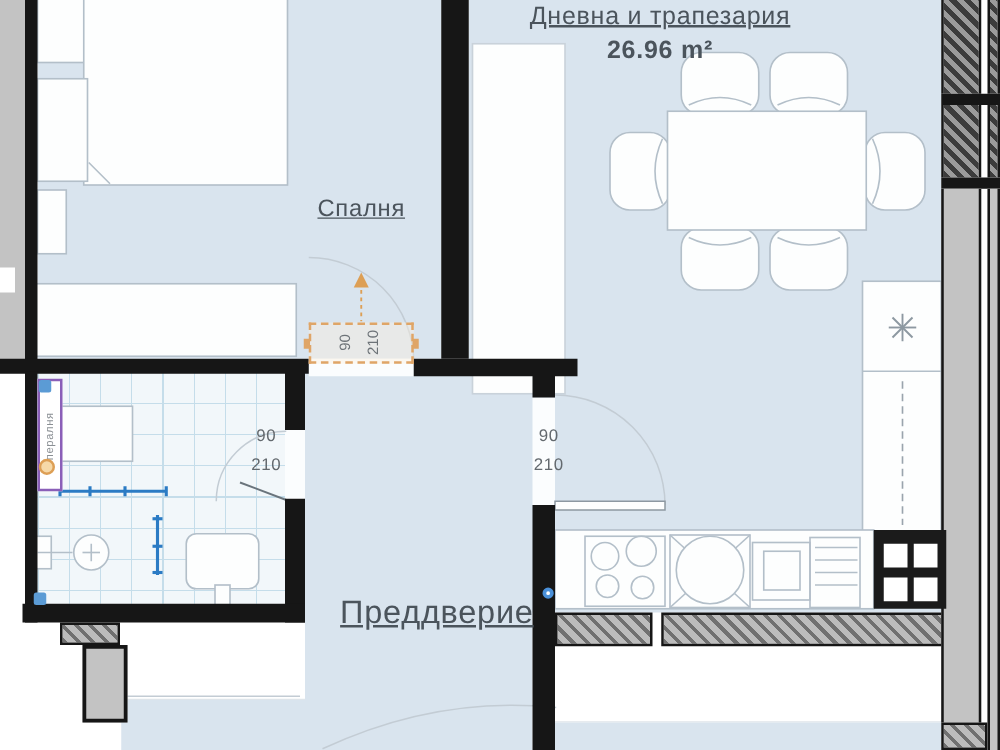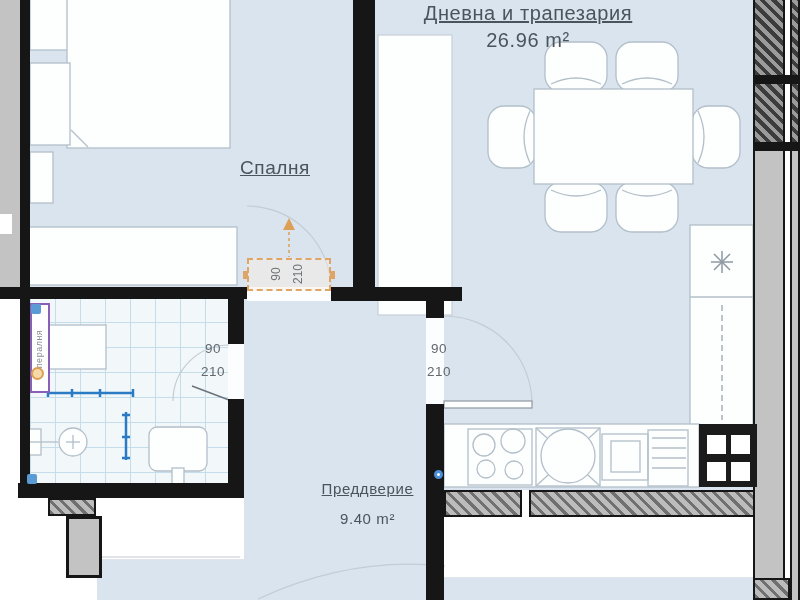--- a/index.html
+++ b/index.html
@@ -18,21 +18,21 @@
   .gwall{background:#c3c3c3;}
   .gwall.edged{border-left:2px solid #161616;border-right:2px solid #161616;}
   .hatchD{background:repeating-linear-gradient(45deg,#3c3c3c 0 4px,#9b9b9b 4px 8px);
           border-left:2px solid #161616;border-right:2px solid #161616;}
   .hatchL{background:repeating-linear-gradient(45deg,#707070 0 3px,#bcbcbc 3px 8px);
           border:2px solid #161616;}
   .whiteband{background:#ffffff;border-bottom:1px solid #dfe5ea;}
   
   .roomlbl{color:#4b545c;text-align:center;letter-spacing:.6px;z-index:40;}
   .roomlbl .nm{display:block;text-decoration:underline;}
-  .roomlbl .ar{display:block;}
+  .roomlbl .ar{display:block;font-weight:bold;}
   .dims{color:#63696e;text-align:center;font-size:13.5px;line-height:23px;
         letter-spacing:.5px;z-index:40;}
   .dims span{display:block;}
   .rotlbl{position:absolute;color:#6d7378;font-size:12px;text-align:center;
           transform:rotate(-90deg);transform-origin:center;z-index:41;}
   
   .doorbox{border:2px dashed #dfa567;background:rgba(250,240,224,.45);z-index:38;}
   .doortick{background:#dfa567;z-index:39;}
   
   .shaft{background:#fff;border:2px solid #8a5fb8;z-index:30;}
@@ -200,28 +200,27 @@
   </div>
   <div class="abs chip" style="left:31px;top:304px;width:10px;height:10px;"></div>
   <div class="abs chip" style="left:27px;top:474px;width:10px;height:10px;"></div>
   <div class="abs ocircle" style="left:31px;top:367px;width:13px;height:13px;"></div>
   <div class="abs ring" style="left:434px;top:470px;width:9px;height:9px;"></div>
 
   <div class="abs roomlbl" style="left:398px;top:0;width:260px;font-size:20px;line-height:27px;">
     <span class="nm">Дневна и трапезария</span>
     <span class="ar">26.96 m²</span>
   </div>
-  <div class="abs roomlbl" style="left:190px;top:155px;width:170px;font-size:19px;line-height:26px;">
+  <div class="abs roomlbl" style="left:204px;top:155px;width:170px;font-size:19px;line-height:26px;">
     <span class="nm">Спалня</span>
   </div>
   <div class="abs roomlbl" style="left:45px;top:336px;width:165px;font-size:17.5px;line-height:27px;">
   </div>
-  <div class="abs roomlbl" style="left:280px;top:474px;width:175px;font-size:15px;line-height:30px;">
+  <div class="abs roomlbl" style="left:262px;top:474px;width:175px;font-size:26px;line-height:30px;">
     <span class="nm">Преддверие</span>
-    <span class="ar">9.40 m²</span>
   </div>
 
   <div class="abs dims" style="left:186px;top:337px;width:54px;">
     <span>90</span>
     <span>210</span>
   </div>
   <div class="abs dims" style="left:412px;top:337px;width:54px;">
     <span>90</span>
     <span>210</span>
   </div>

